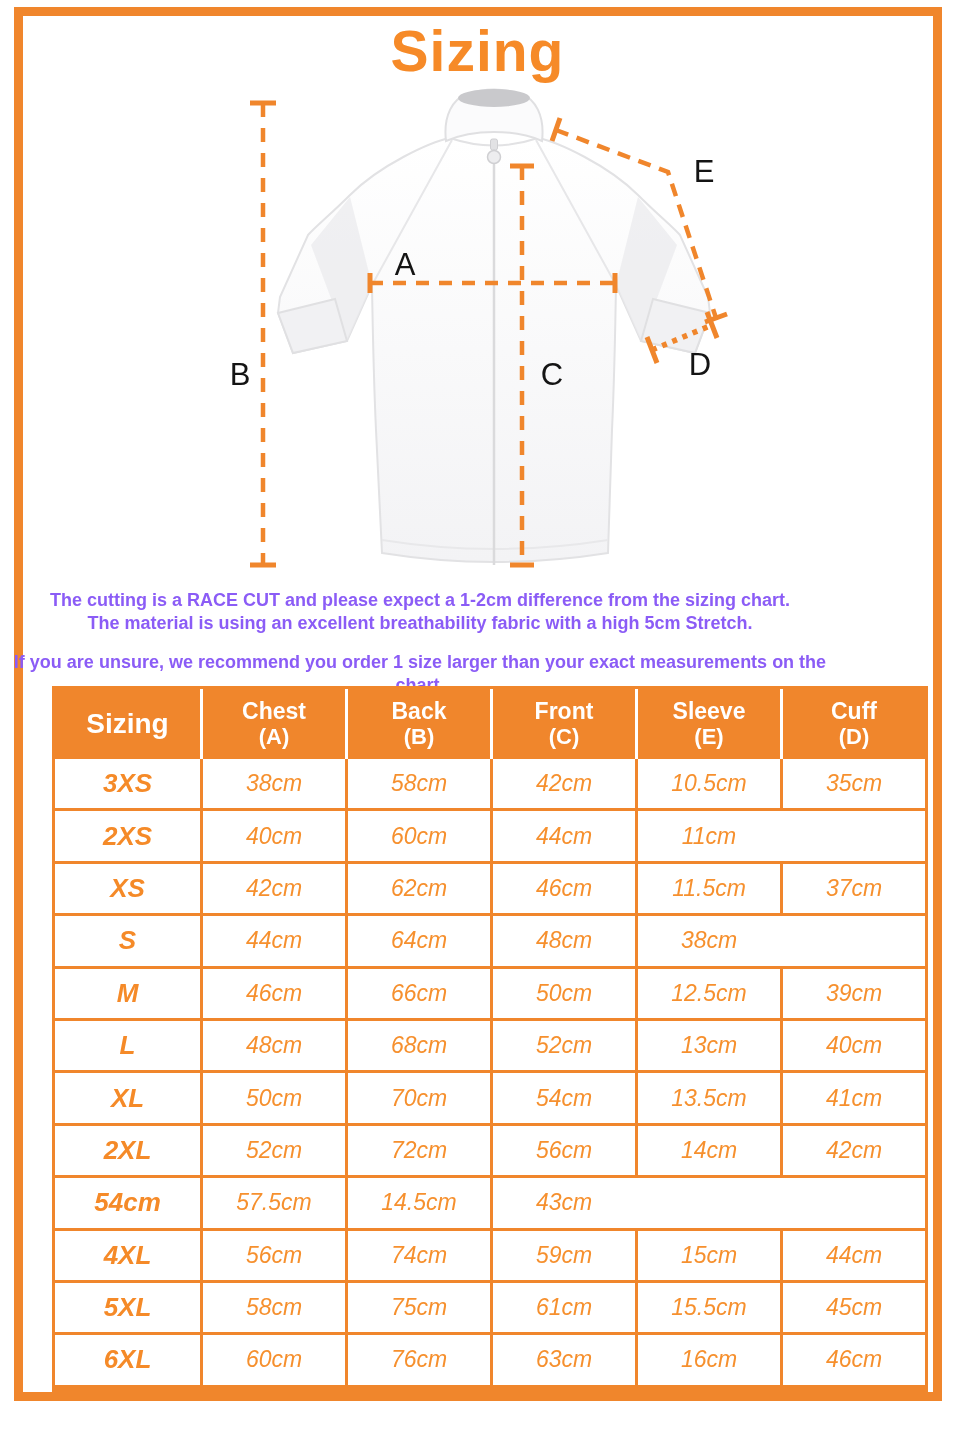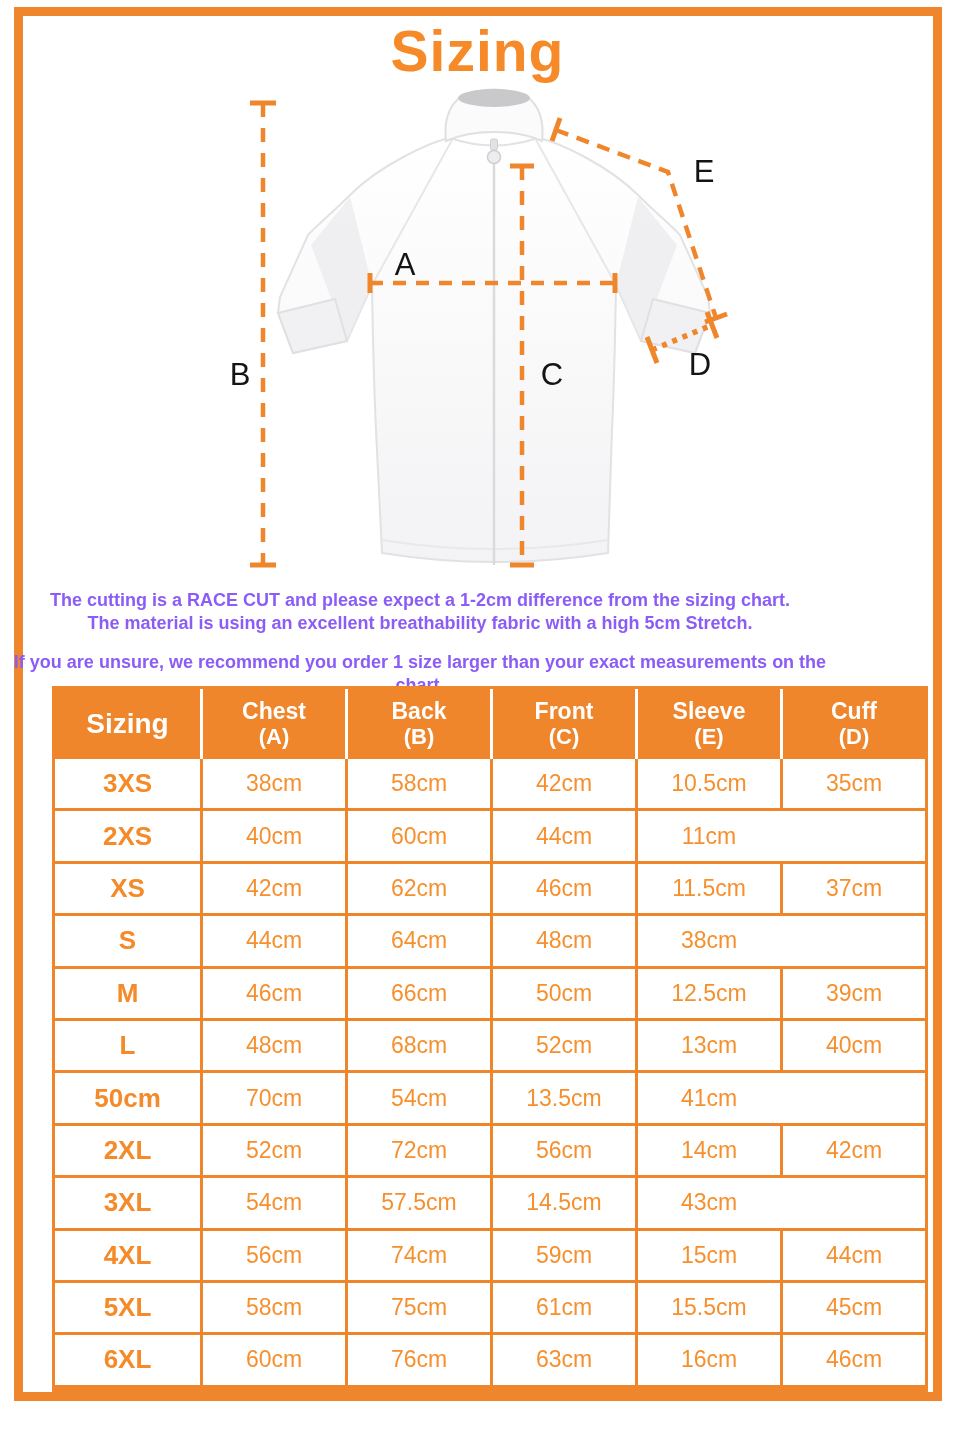--- a/index.html
+++ b/index.html
@@ -40,21 +40,21 @@
   }
   .hcell{
     display:flex;flex-direction:column;align-items:center;justify-content:center;
     color:#ffffff;border-left:3px solid #ffffff;box-sizing:border-box;
     font-weight:700;font-size:23px;line-height:26px;text-align:center;
   }
   .hcell:first-child{border-left:none;font-size:28px;}
   .hcell .sub{font-size:22px;font-weight:700;}
   .brow{
     display:grid;grid-template-columns:repeat(6,1fr);
-    height:52.4px;border-top:3px solid #F0862C;box-sizing:border-box;
+    height:52.4px;border-top:3px solid #F0862C;box-sizing:border-box;font-style:italic;
   }
   .brow:first-child{border-top:none;height:49.4px;}
   .bcell{
     display:flex;align-items:center;justify-content:center;
     color:#F6902E;font-size:23px;font-weight:500;
     border-left:3px solid #F0862C;box-sizing:border-box;
   }
   .bcell:first-child{border-left:none;font-weight:700;font-size:26px;color:#F58A28;}
 </style>
 </head>
@@ -197,36 +197,36 @@
       </div>
       <div class="brow">
         <div class="bcell">L</div>
         <div class="bcell">48cm</div>
         <div class="bcell">68cm</div>
         <div class="bcell">52cm</div>
         <div class="bcell">13cm</div>
         <div class="bcell">40cm</div>
       </div>
       <div class="brow">
+        <div class="bcell">XL</div>
         <div class="bcell">50cm</div>
         <div class="bcell">70cm</div>
         <div class="bcell">54cm</div>
         <div class="bcell">13.5cm</div>
         <div class="bcell">41cm</div>
       </div>
       <div class="brow">
         <div class="bcell">2XL</div>
         <div class="bcell">52cm</div>
         <div class="bcell">72cm</div>
         <div class="bcell">56cm</div>
         <div class="bcell">14cm</div>
         <div class="bcell">42cm</div>
       </div>
       <div class="brow">
-        <div class="bcell">3XL</div>
         <div class="bcell">54cm</div>
         <div class="bcell">57.5cm</div>
         <div class="bcell">14.5cm</div>
         <div class="bcell">43cm</div>
       </div>
       <div class="brow">
         <div class="bcell">4XL</div>
         <div class="bcell">56cm</div>
         <div class="bcell">74cm</div>
         <div class="bcell">59cm</div>

